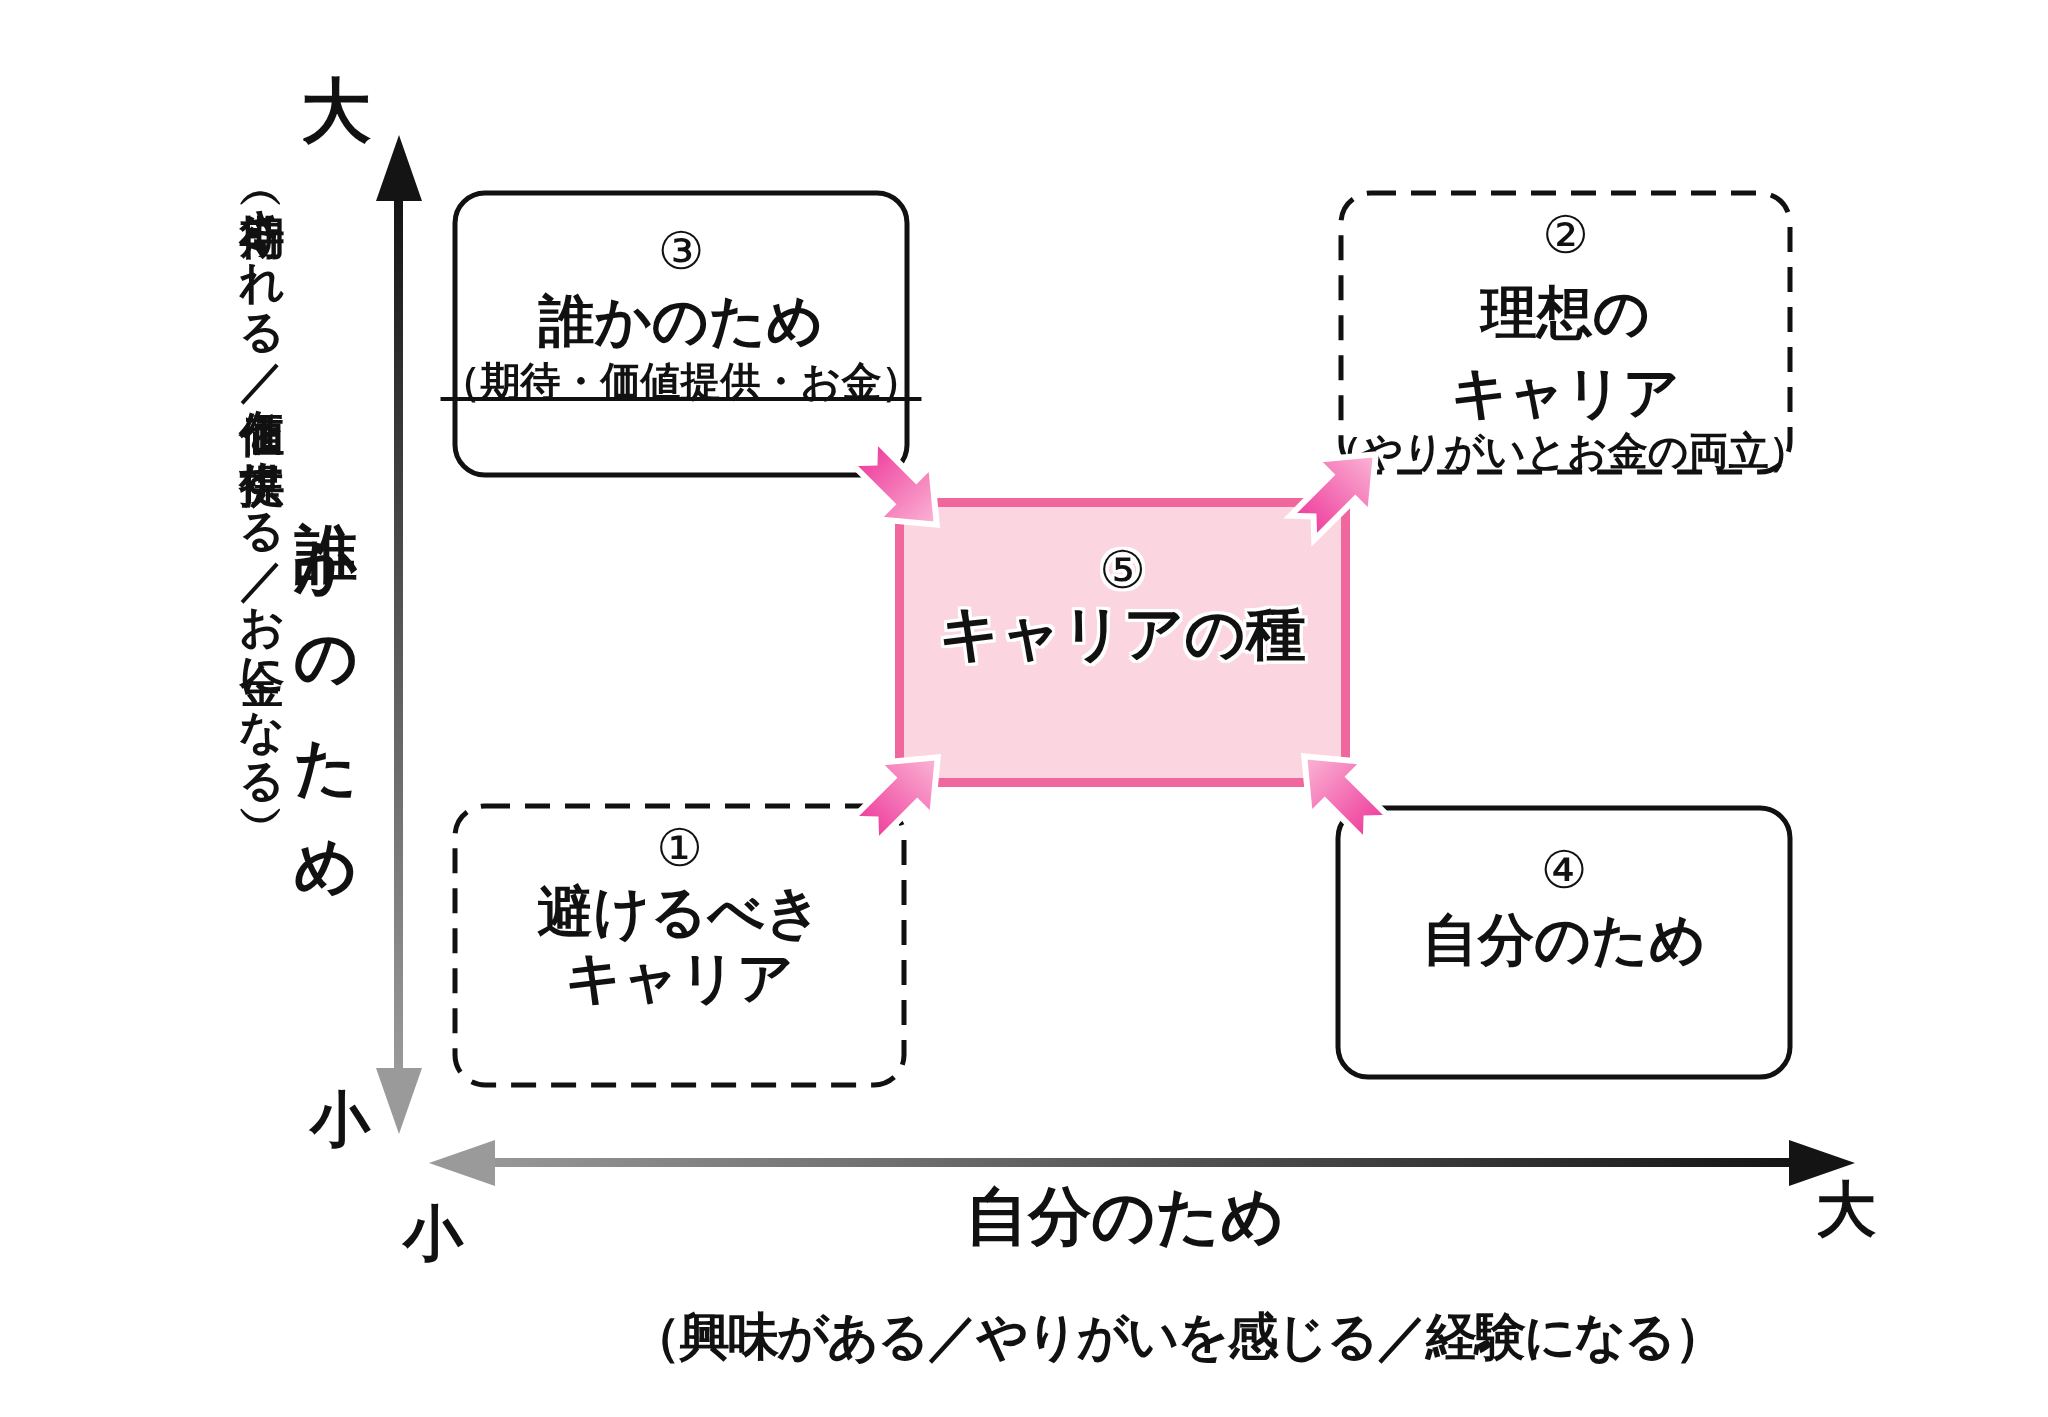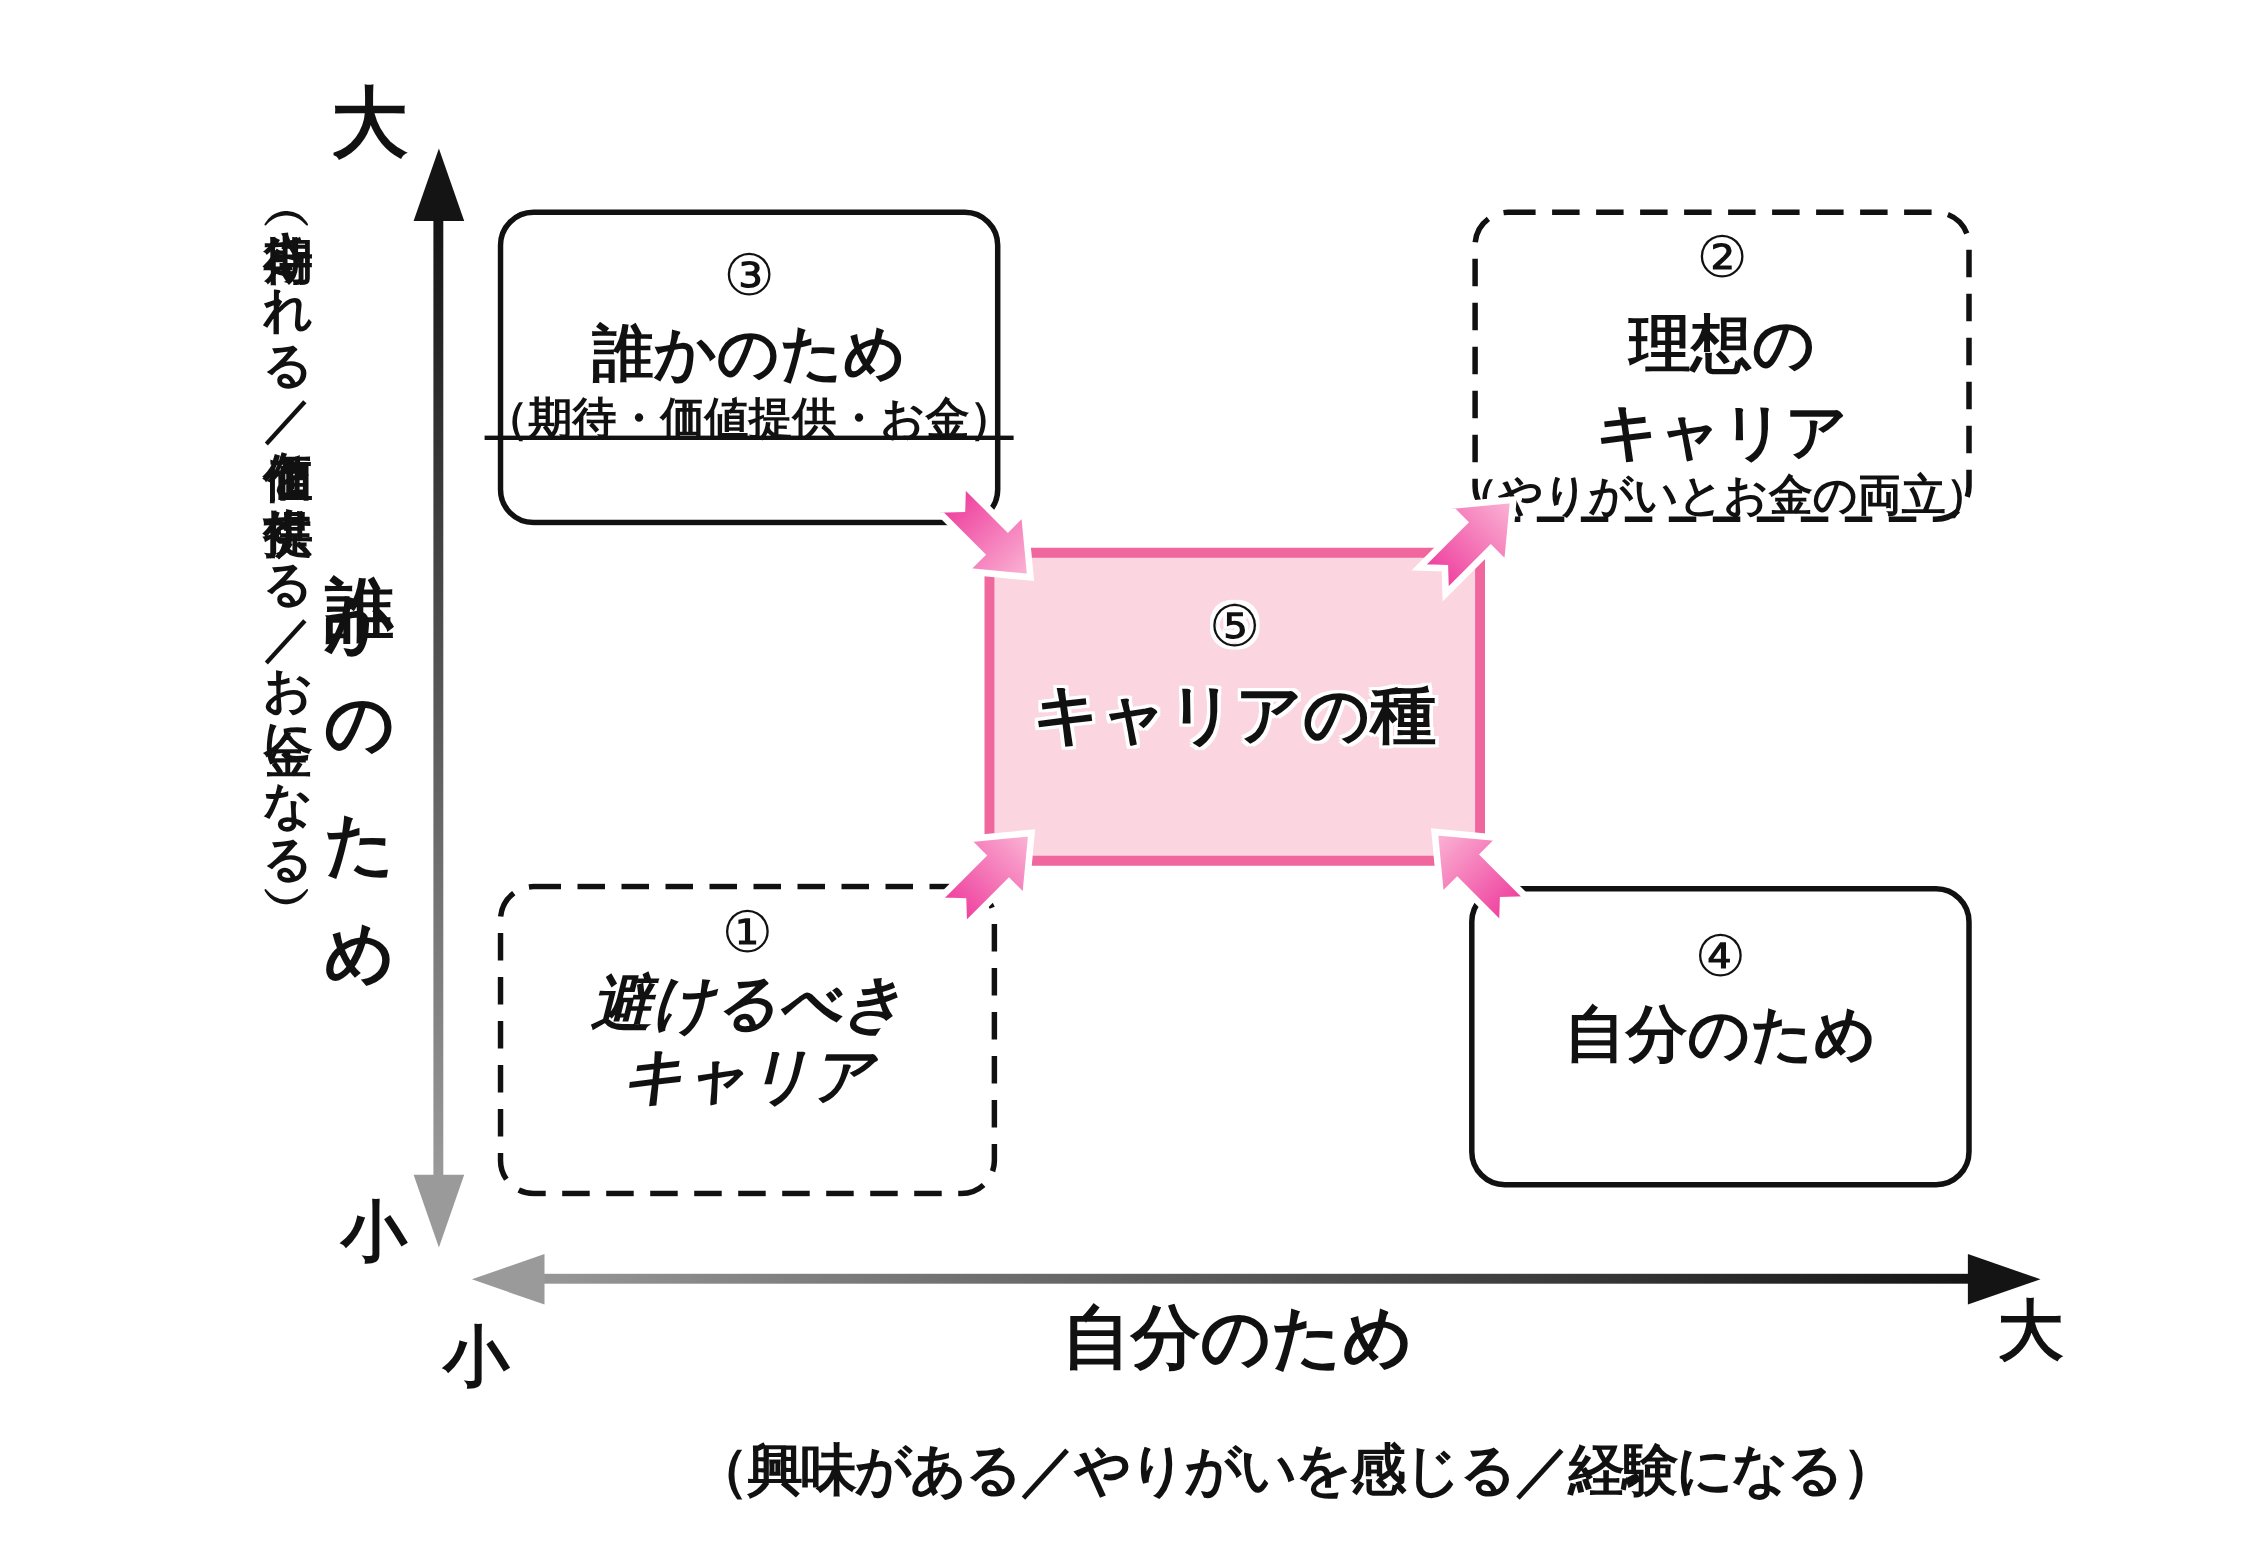--- a/index.html
+++ b/index.html
@@ -38,32 +38,32 @@
   #box3{left:452px;top:190px;width:458px;height:288px;}
   #box3 .content{padding-top:34px;}
   #box3 .box-title{margin-top:12px;}
   #box3 .box-sub{margin-top:8px;text-decoration:underline;}
   #box2{left:1338px;top:190px;width:455px;height:285px;}
   #box2 .content{padding-top:18px;}
   #box2 .box-title{margin-top:20px;}
   #box2 .box-sub{margin-top:5px;}
   #box1{left:452px;top:803px;width:455px;height:285px;}
   #box1 .content{padding-top:18px;}
-  #box1 .box-title{margin-top:6px;font-style:italic;}
+  #box1 .box-title{margin-top:6px;}
   #box1 .box-sub{margin-top:5px;}
   #box4{left:1335px;top:805px;width:458px;height:275px;}
   #box4 .content{padding-top:38px;}
   #box4 .box-title{margin-top:12px;}
   #box4 .box-sub{margin-top:8px;}
   
   #box5{left:895px;top:498px;width:455px;height:289px;background:#fbd5e0;
     border:9px solid #f0679e;border-radius:8px;box-sizing:border-box;z-index:3;}
   #box5 .content{position:absolute;left:0;top:0;width:100%;height:100%;
     display:flex;flex-direction:column;align-items:center;text-align:center;padding-top:36px;box-sizing:border-box;}
-  #box5 .box-title{font-size:60px;margin-top:20px;}
+  #box5 .box-title{font-size:60px;margin-top:4px;}
   #box5 .box-sub{margin-top:6px;}
   .outlined{text-shadow:-3px -3px 0 #fff,3px -3px 0 #fff,-3px 3px 0 #fff,3px 3px 0 #fff,0 -3px 0 #fff,0 3px 0 #fff,-3px 0 0 #fff,3px 0 0 #fff;}
   
   .parrow{position:absolute;width:112px;height:80px;overflow:visible;z-index:4;}
   #arrow-tl{left:844px;top:448px;transform:rotate(45deg);}
   #arrow-tr{left:1283px;top:451px;transform:rotate(-45deg);}
   #arrow-bl{left:845px;top:754px;transform:rotate(-45deg);}
   #arrow-br{left:1285px;top:753px;transform:rotate(-135deg);}
 </style>
 </head>

